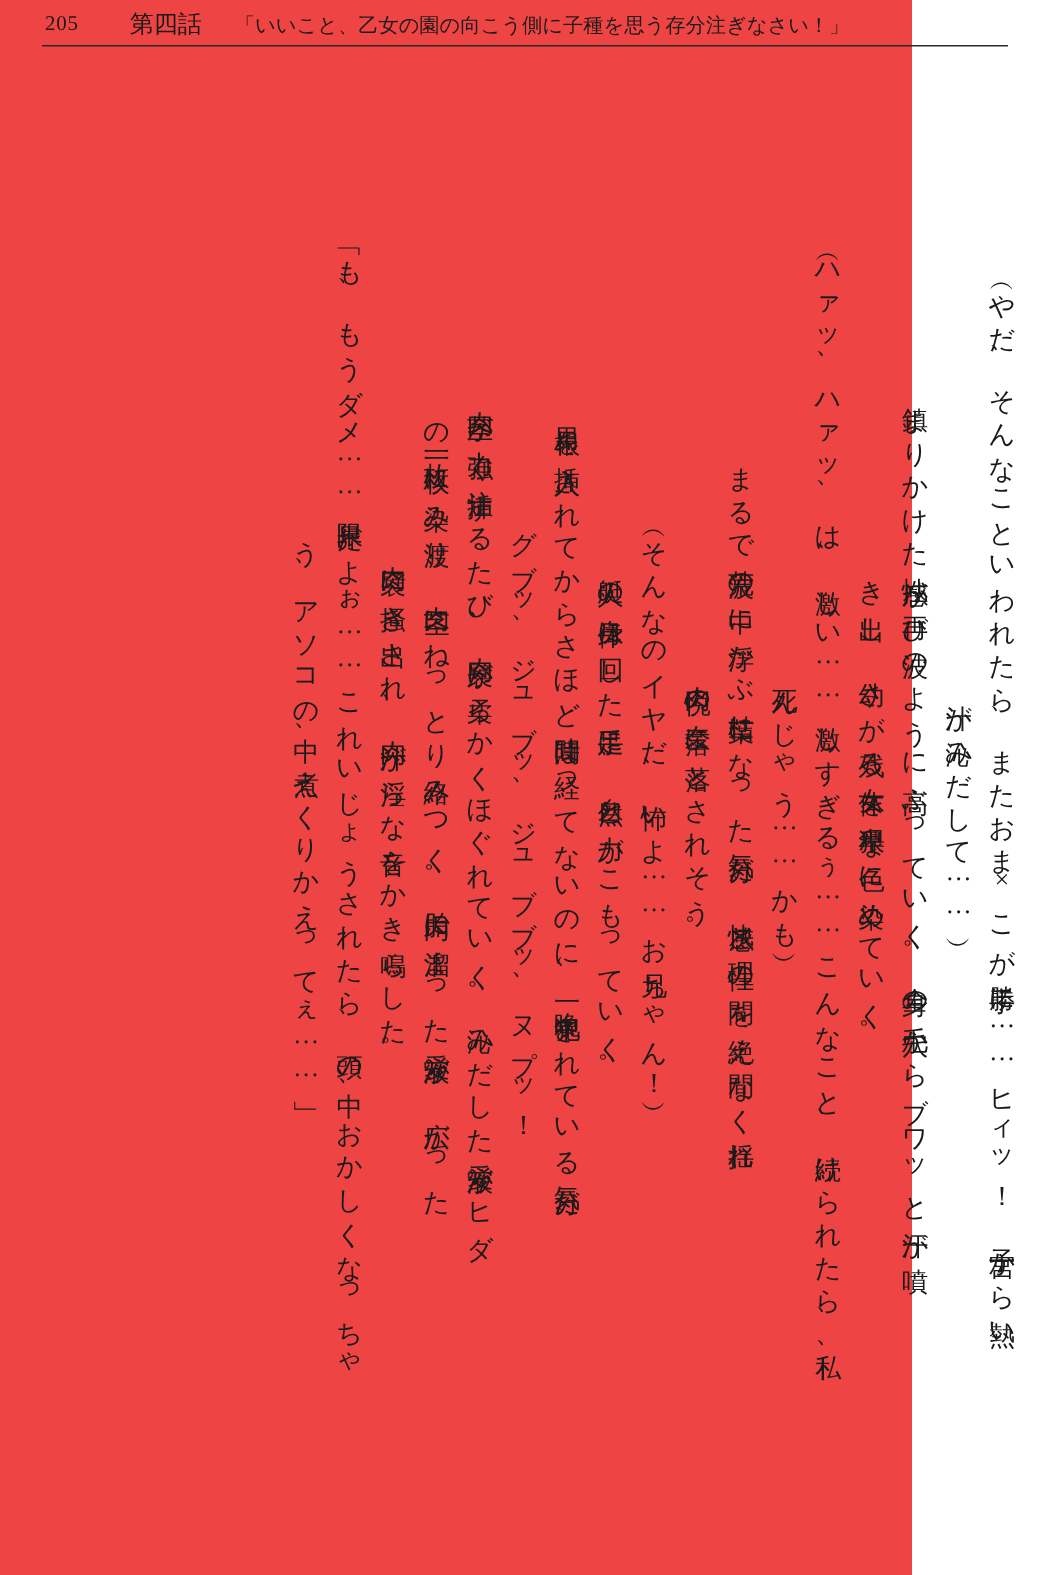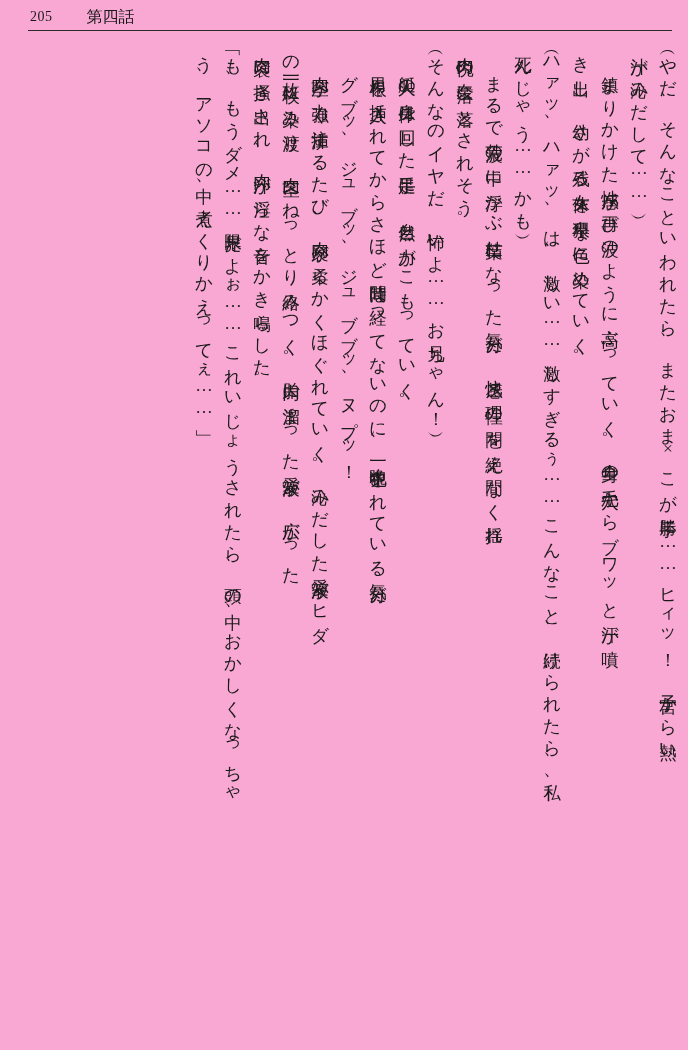--- a/index.html
+++ b/index.html
@@ -9,24 +9,25 @@
   }
   body {
     width: 700px;
     height: 1050px;
     font-family: "Liberation Serif", "DejaVu Serif", serif;
     color: #1a1a1a;
     overflow: hidden;
   }
   .page {
     position: relative;
-    width: 688px;
+    width: 608px;
     height: 1050px;
     box-sizing: border-box;
-    background: #f9a8d4;
+    background: #ef4444;
+    text-align: center;
   }
   
   .header {
     position: absolute;
     top: 0;
     left: 0;
     width: 700px;
     height: 34px;
     display: flex;
     align-items: center;
@@ -88,20 +89,21 @@
   }
 </style>
 </head>
 <body>
 
 <div class="page">
 
   <div class="header">
     <span class="page-number">205</span>
     <span class="chapter-label">第四話</span>
+    <span class="running-title">「いいこと、乙女の園の向こう側に子種を思う存分注ぎなさい！」</span>
   </div>
   <div class="header-rule"></div>
 
   <div class="body-area">
     <div class="vline">（やだ、そんなこといわれたら、またおま×こが勝手に……ヒィッ！　子宮から熱い</div>
     <div class="vline">汁が沁みだして……）</div>
     <div class="vline">　鎮まりかけた性感が再び波のように高ぶっていく。全身の毛穴からブワッと汗が噴</div>
     <div class="vline">き出し、幼さが残る女体を卑猥な色に染めていく。</div>
     <div class="vline">（ハァッ、ハァッ、は、激しい……激しすぎるぅ……こんなこと、続けられたら、私、</div>
     <div class="vline">死んじゃう……かも）</div>

